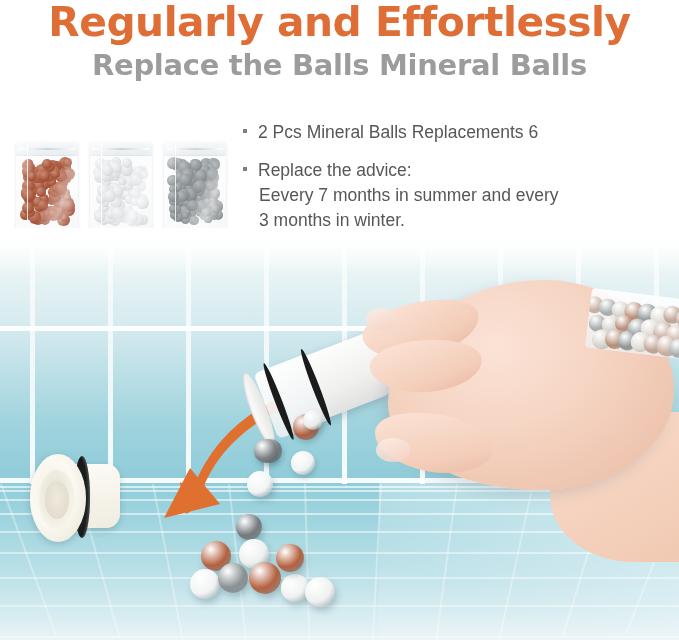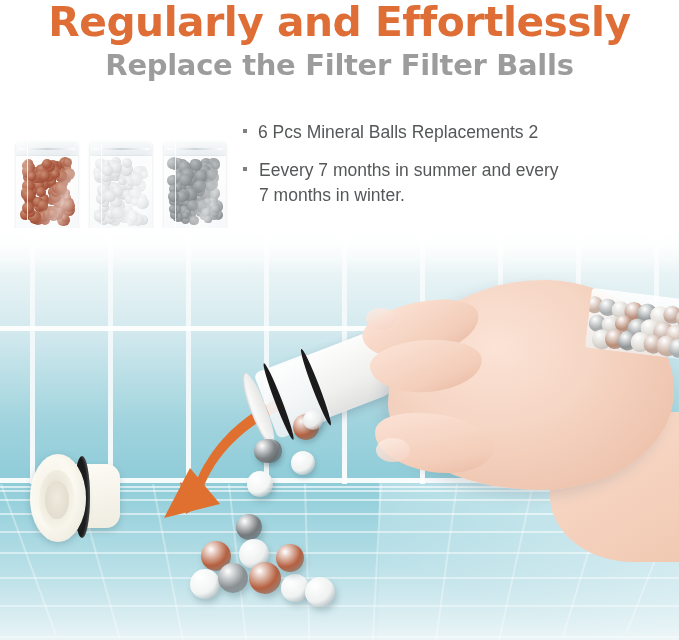--- a/index.html
+++ b/index.html
@@ -118,31 +118,32 @@
         background:linear-gradient(180deg,rgba(255,255,255,.9),rgba(238,243,245,.7));border-radius:4px;}
 
   .ball{position:absolute;border-radius:50%;}
 </style>
 </head>
 <body>
 
 <div id="stage">
 
   <div class="headline">Regularly and Effortlessly</div>
-  <div class="subhead">Replace the Filter Filter Balls</div>
+  <div class="subhead">Replace the Balls Mineral Balls</div>
 
   <div class="bullets">
     <div class="blt">
       <span class="mark"></span>
-      <span class="ln">6 Pcs Mineral Balls Replacements 2</span>
+      <span class="ln">2 Pcs Mineral Balls Replacements 6</span>
     </div>
     <div class="blt">
       <span class="mark"></span>
+      <span class="ln">Replace the advice:</span>
       <span class="ln ind">Eevery 7 months in summer and every</span>
-      <span class="ln ind">7 months in winter.</span>
+      <span class="ln ind">3 months in winter.</span>
     </div>
   </div>
 
   <div class="bags">
     <div class="bag" style="left:0px">
       <div class="zip"></div>
       <div class="fill" id="f0">
           <div class="pel" style="left: 29.8px; top: 4px; width: 12.7px; height: 12.7px; background: radial-gradient(circle at 34% 30%, rgb(201, 142, 116), rgb(167, 85, 60) 62%, rgb(141, 66, 45));"></div>
           <div class="pel" style="left: 26.2px; top: 49.2px; width: 10.1px; height: 10.1px; background: radial-gradient(circle at 34% 30%, rgb(201, 142, 116), rgb(167, 85, 60) 62%, rgb(141, 66, 45));"></div>
           <div class="pel" style="left: 41.7px; top: 4.9px; width: 10.8px; height: 10.8px; background: radial-gradient(circle at 34% 30%, rgb(201, 142, 116), rgb(167, 85, 60) 62%, rgb(141, 66, 45));"></div>

